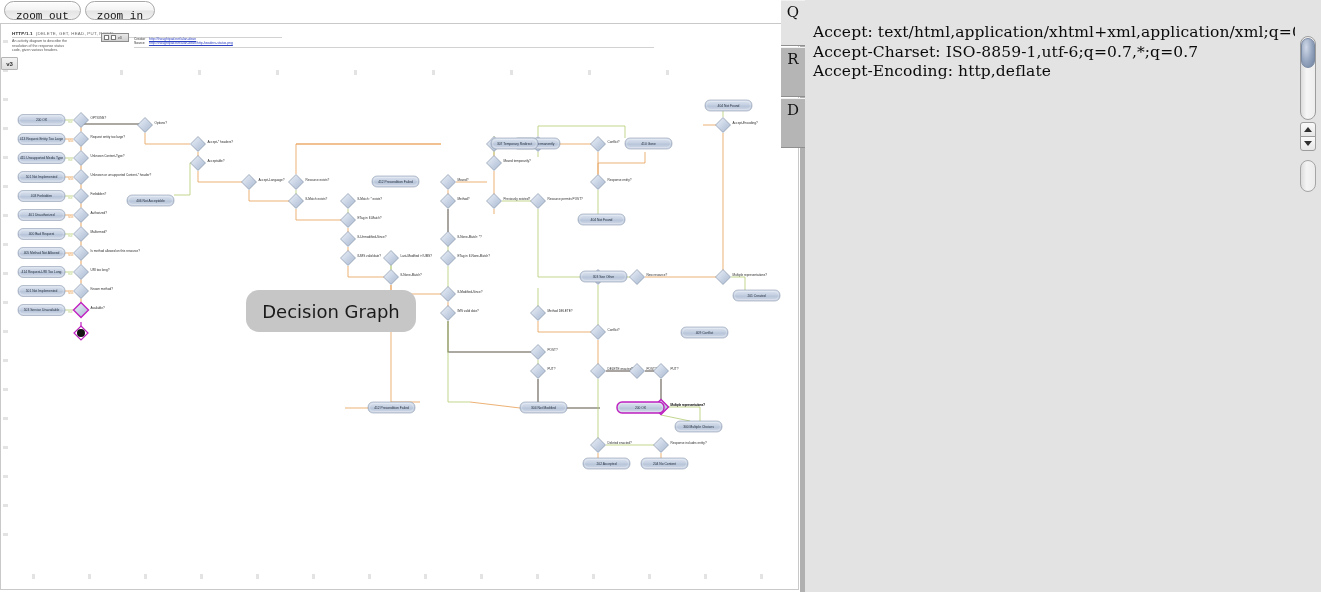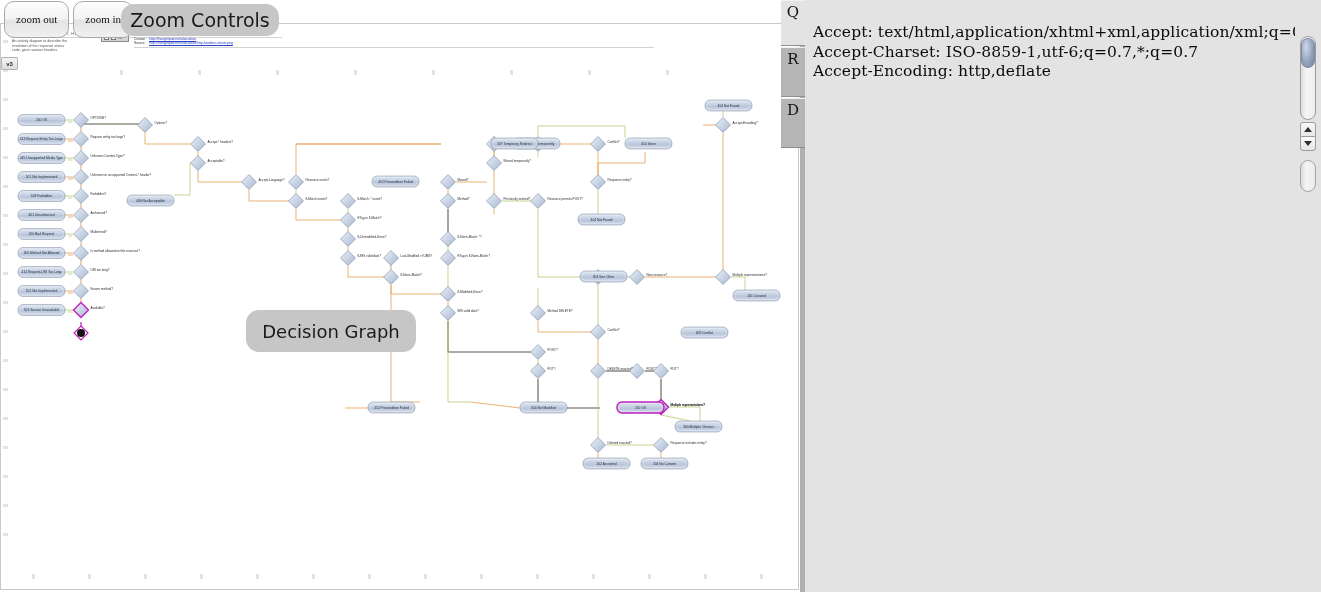--- a/index.html
+++ b/index.html
@@ -22,24 +22,24 @@
     border: 1px solid #c9c9c9; background: #ffffff;
   }
   #graph-svg { position: absolute; left: 0; top: 0; width: 800px; height: 592px; }
 
   
   #zoom-toolbar {
     position: absolute; left: 4px; top: 1px; height: 20px;
     display: flex; gap: 4px; z-index: 40;
   }
   .pill-btn {
-    height: 37px; padding: 0 11px;
+    height: 19px; padding: 6px 11px;
     border: 1px solid #a8a8a8; border-radius: 10px;
     background: linear-gradient(to bottom,#fdfdfd 0%,#f3f3f3 48%,#e4e4e4 52%,#f0f0f0 100%);
-    font-family: Liberation Serif, serif; font-size: 11px; color: #141414;
+    font-family: Liberation Mono, monospace; font-size: 11px; color: #141414;
     line-height: 17px; cursor: pointer; white-space: nowrap;
     box-shadow: 0 1px 0 rgba(255,255,255,.7) inset;
   }
 
   
   #diagram-header { position: absolute; left: 12px; top: 31px; z-index: 12; }
   .dh-title { font-size: 4.4px; letter-spacing: .25px; color: #3a3a3a; white-space: nowrap; }
   .dh-title b { font-weight: 700; color: #222; }
   .dh-title span.meth { color: #6a6a6a; }
   .dh-desc { margin-top: 3px; font-size: 3.6px; line-height: 4.6px; color: #555; white-space: pre-line; }
@@ -69,21 +69,21 @@
   .tick.h { width: 3px; height: 5px; }
 
   
   .callout {
     position: absolute; z-index: 60;
     background: #c6c6c6; border-radius: 13px;
     color: #1a1a1a; font-family: "DejaVu Sans", sans-serif;
     display: flex; align-items: center; justify-content: center;
   }
   #callout-zoom { left: 121px; top: 4px; width: 158px; height: 32px; font-size: 19px; }
-  #callout-graph { left: 246px; top: 290px; width: 170px; height: 42px; font-size: 18px; margin-top: 20px; }
+  #callout-graph { left: 246px; top: 290px; width: 170px; height: 42px; font-size: 18px; }
 
   
   #pane-divider { position: absolute; left: 800px; top: 0; width: 5px; height: 592px; background: #b0b0b0; }
 
   
   #detail-pane {
     position: absolute; left: 805px; top: 0; width: 516px; height: 592px;
     background: #e3e3e3;
   }
   #qrd-tabs { position: absolute; left: -24px; top: 0; width: 24px; height: 592px; }
@@ -685,21 +685,20 @@
         <div class="tick h" style="left:120px;top:70px"></div>
         <div class="tick h" style="left:198px;top:70px"></div>
         <div class="tick h" style="left:276px;top:70px"></div>
         <div class="tick h" style="left:354px;top:70px"></div>
         <div class="tick h" style="left:432px;top:70px"></div>
         <div class="tick h" style="left:510px;top:70px"></div>
         <div class="tick h" style="left:588px;top:70px"></div>
         <div class="tick h" style="left:666px;top:70px"></div>
       </div>
 
-    <div class="callout" id="callout-zoom">Zoom Controls</div>
     <div class="callout" id="callout-graph">Decision Graph</div>
   </div>
 
   <div id="pane-divider"></div>
 
   <div id="detail-pane">
 
     <div id="qrd-tabs">
       <div class="qrd-tab sel" id="tab-q">Q</div>
       <div class="qrd-tab" id="tab-r">R</div>

